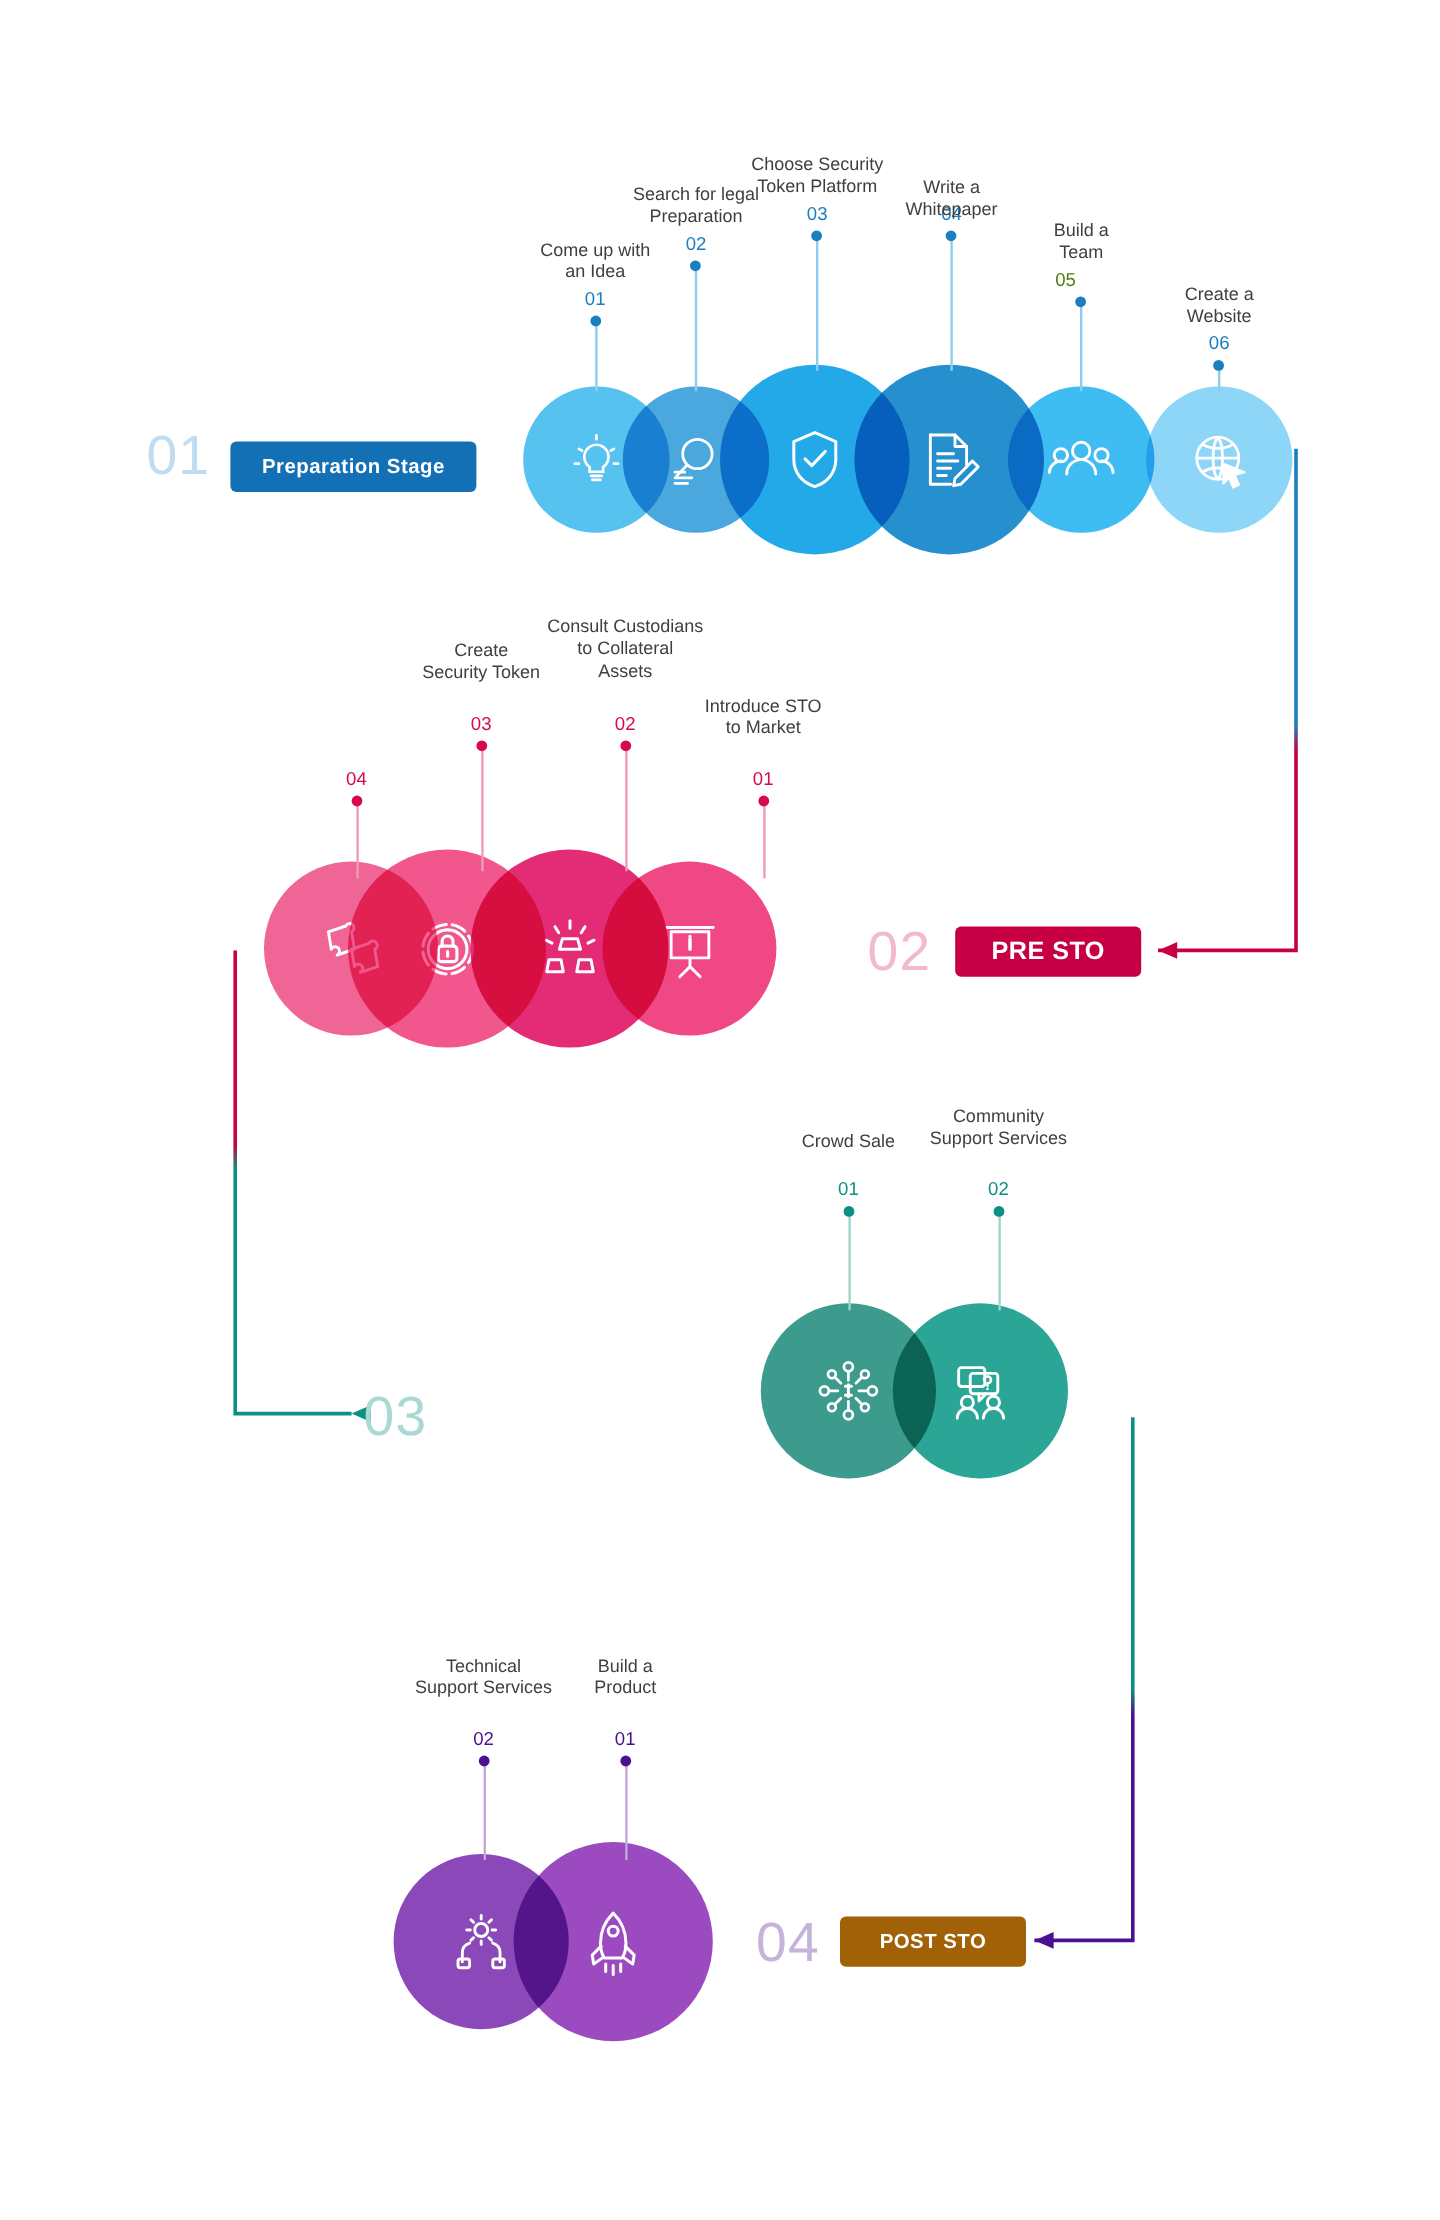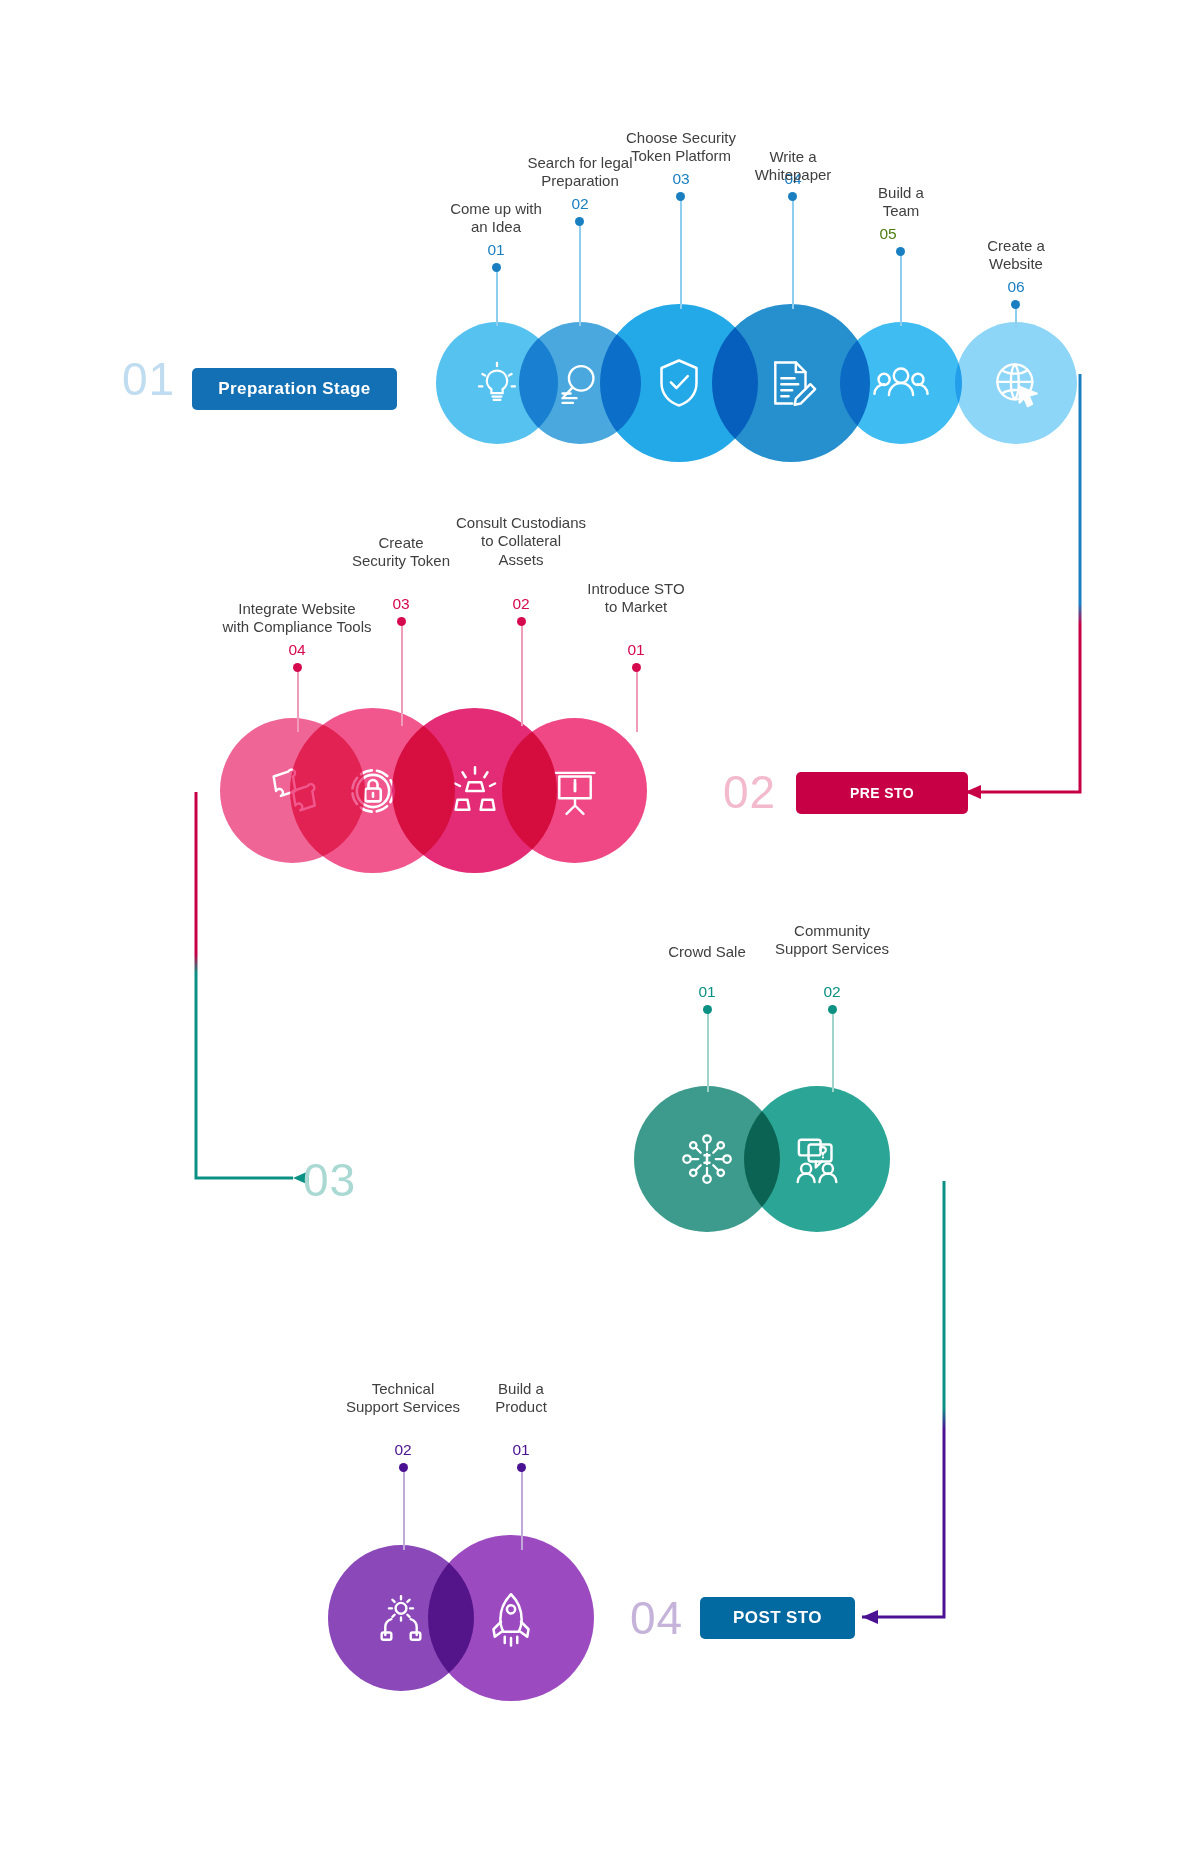--- a/index.html
+++ b/index.html
@@ -164,21 +164,21 @@
   <div class="stem" style="left:1015px;top:305px;height:22px;background:#8ecdee;"></div>
   <div class="dot" style="left:1011px;top:300px;background:#1a7fc1;"></div>
   <div class="node-num" style="left:976px;top:278px;width:80px;color:#1a7fc1;">06</div>
   <div class="node-label" style="left:906px;top:237px;width:220px;">Create a
 Website</div>
 </div>
 
 <div class="stage" style="left:0;top:0;width:1200px;height:900px;">
 
   <div class="stage-num" style="left:723px;top:769px;color:#f3b9cd;">02</div>
-  <div class="badge" style="left:796px;top:772px;width:172px;height:42px;background:#c70046;font-size:14px;">PRE STO</div>
+  <div class="badge" style="left:796px;top:772px;width:155px;height:42px;background:#c70046;font-size:21px;">PRE STO</div>
 
   <div class="circ" style="left:220px;top:718px;width:145px;height:145px;background:#ef6596;">
     <svg width="58" height="58" viewBox="0 0 48 48" fill="none" stroke="#fff" stroke-width="2" stroke-linecap="round" stroke-linejoin="round">
       <path d="M8 12 L20 8 a3 3 0 1 1 4 4 L26 24 L14 28 a3 3 0 1 0-4-4 z"></path>
       <path d="M24 24 L36 20 a3 3 0 1 1 4 4 L42 36 L30 40 a3 3 0 1 0-4-4 z"></path>
     </svg>
   </div>
   <div class="circ" style="left:290px;top:708px;width:165px;height:165px;background:#f1568d;">
     <svg width="62" height="62" viewBox="0 0 48 48" fill="none" stroke="#fff" stroke-width="2" stroke-linecap="round">
       <circle cx="24" cy="24" r="16" stroke-dasharray="9 4"></circle>
@@ -201,22 +201,20 @@
       <path d="M8 9h32"></path>
       <rect x="11" y="12" width="26" height="18"></rect>
       <path d="M24 30v6M24 36 L17 43M24 36 L31 43"></path>
       <path d="M24 17v7M24 15.2v.1" stroke-width="2.4"></path>
     </svg>
   </div>
 
   <div class="stem" style="left:297px;top:668px;height:64px;background:#f09bb8;"></div>
   <div class="dot" style="left:293px;top:663px;background:#d6094f;"></div>
   <div class="node-num" style="left:257px;top:641px;width:80px;color:#d6094f;">04</div>
-  <div class="node-label" style="left:177px;top:600px;width:240px;">Integrate Website
-with Compliance Tools</div>
 
   <div class="stem" style="left:401px;top:622px;height:104px;background:#f09bb8;"></div>
   <div class="dot" style="left:397px;top:617px;background:#d6094f;"></div>
   <div class="node-num" style="left:361px;top:595px;width:80px;color:#d6094f;">03</div>
   <div class="node-label" style="left:291px;top:534px;width:220px;">Create
 Security Token</div>
 
   <div class="stem" style="left:521px;top:622px;height:104px;background:#f09bb8;"></div>
   <div class="dot" style="left:517px;top:617px;background:#d6094f;"></div>
   <div class="node-num" style="left:481px;top:595px;width:80px;color:#d6094f;">02</div>
@@ -277,21 +275,21 @@
   <div class="stem" style="left:832px;top:1010px;height:82px;background:#9ed4cc;"></div>
   <div class="dot" style="left:828px;top:1005px;background:#0b9183;"></div>
   <div class="node-num" style="left:792px;top:983px;width:80px;color:#0b9183;">02</div>
   <div class="node-label" style="left:722px;top:922px;width:220px;">Community
 Support Services</div>
 </div>
 
 <div class="stage" style="left:0;top:0;width:1200px;height:1850px;">
 
   <div class="stage-num" style="left:630px;top:1595px;color:#c5b3da;">04</div>
-  <div class="badge" style="left:700px;top:1597px;width:155px;height:42px;background:#0369a1;font-size:17px;">POST STO</div>
+  <div class="badge" style="left:700px;top:1597px;width:155px;height:42px;background:#a16207;font-size:17px;">POST STO</div>
 
   <div class="circ" style="left:328px;top:1545px;width:146px;height:146px;background:#8b48b8;">
     <svg width="58" height="58" viewBox="0 0 48 48" fill="none" stroke="#fff" stroke-width="2" stroke-linecap="round" stroke-linejoin="round">
       <circle cx="24" cy="16" r="4.5"></circle>
       <path d="M24 8.5v-2.5M24 23.5V26M31.5 16H34M14 16h2.5M29.3 10.7l1.8-1.8M16.9 23.1l1.8-1.8M29.3 21.3l1.8 1.8M16.9 8.9l1.8 1.8"></path>
       <path d="M16 25c-3 1-5 3.5-5 6.5V38"></path>
       <path d="M32 25c3 1 5 3.5 5 6.5V38"></path>
       <rect x="8" y="36" width="8" height="6" rx="1.5"></rect>
       <rect x="32" y="36" width="8" height="6" rx="1.5"></rect>
     </svg>

